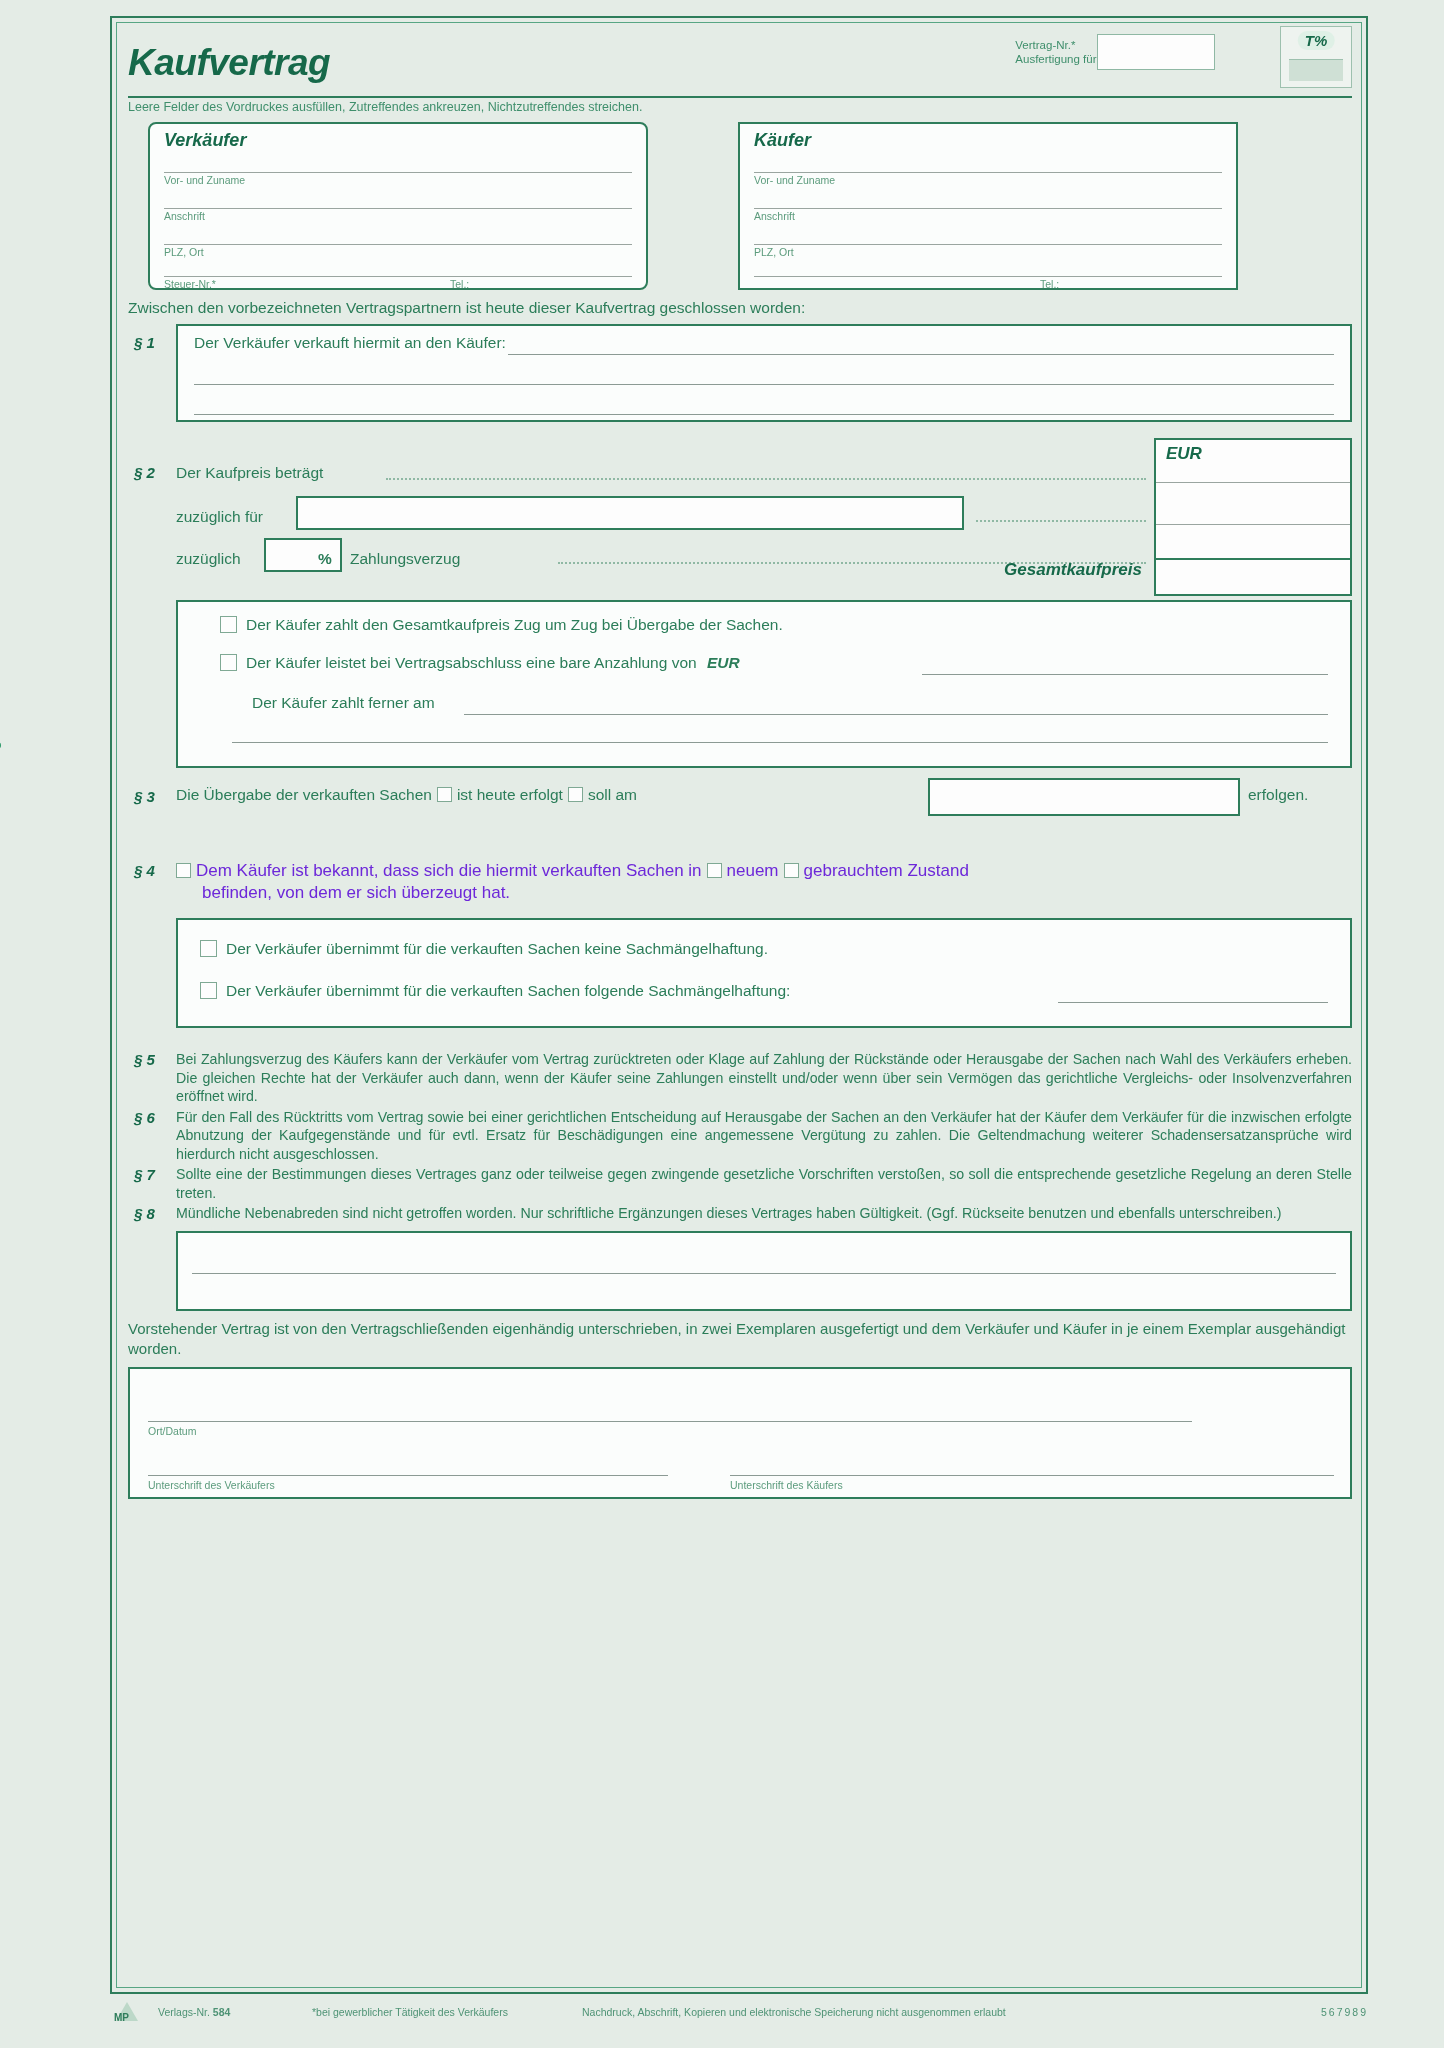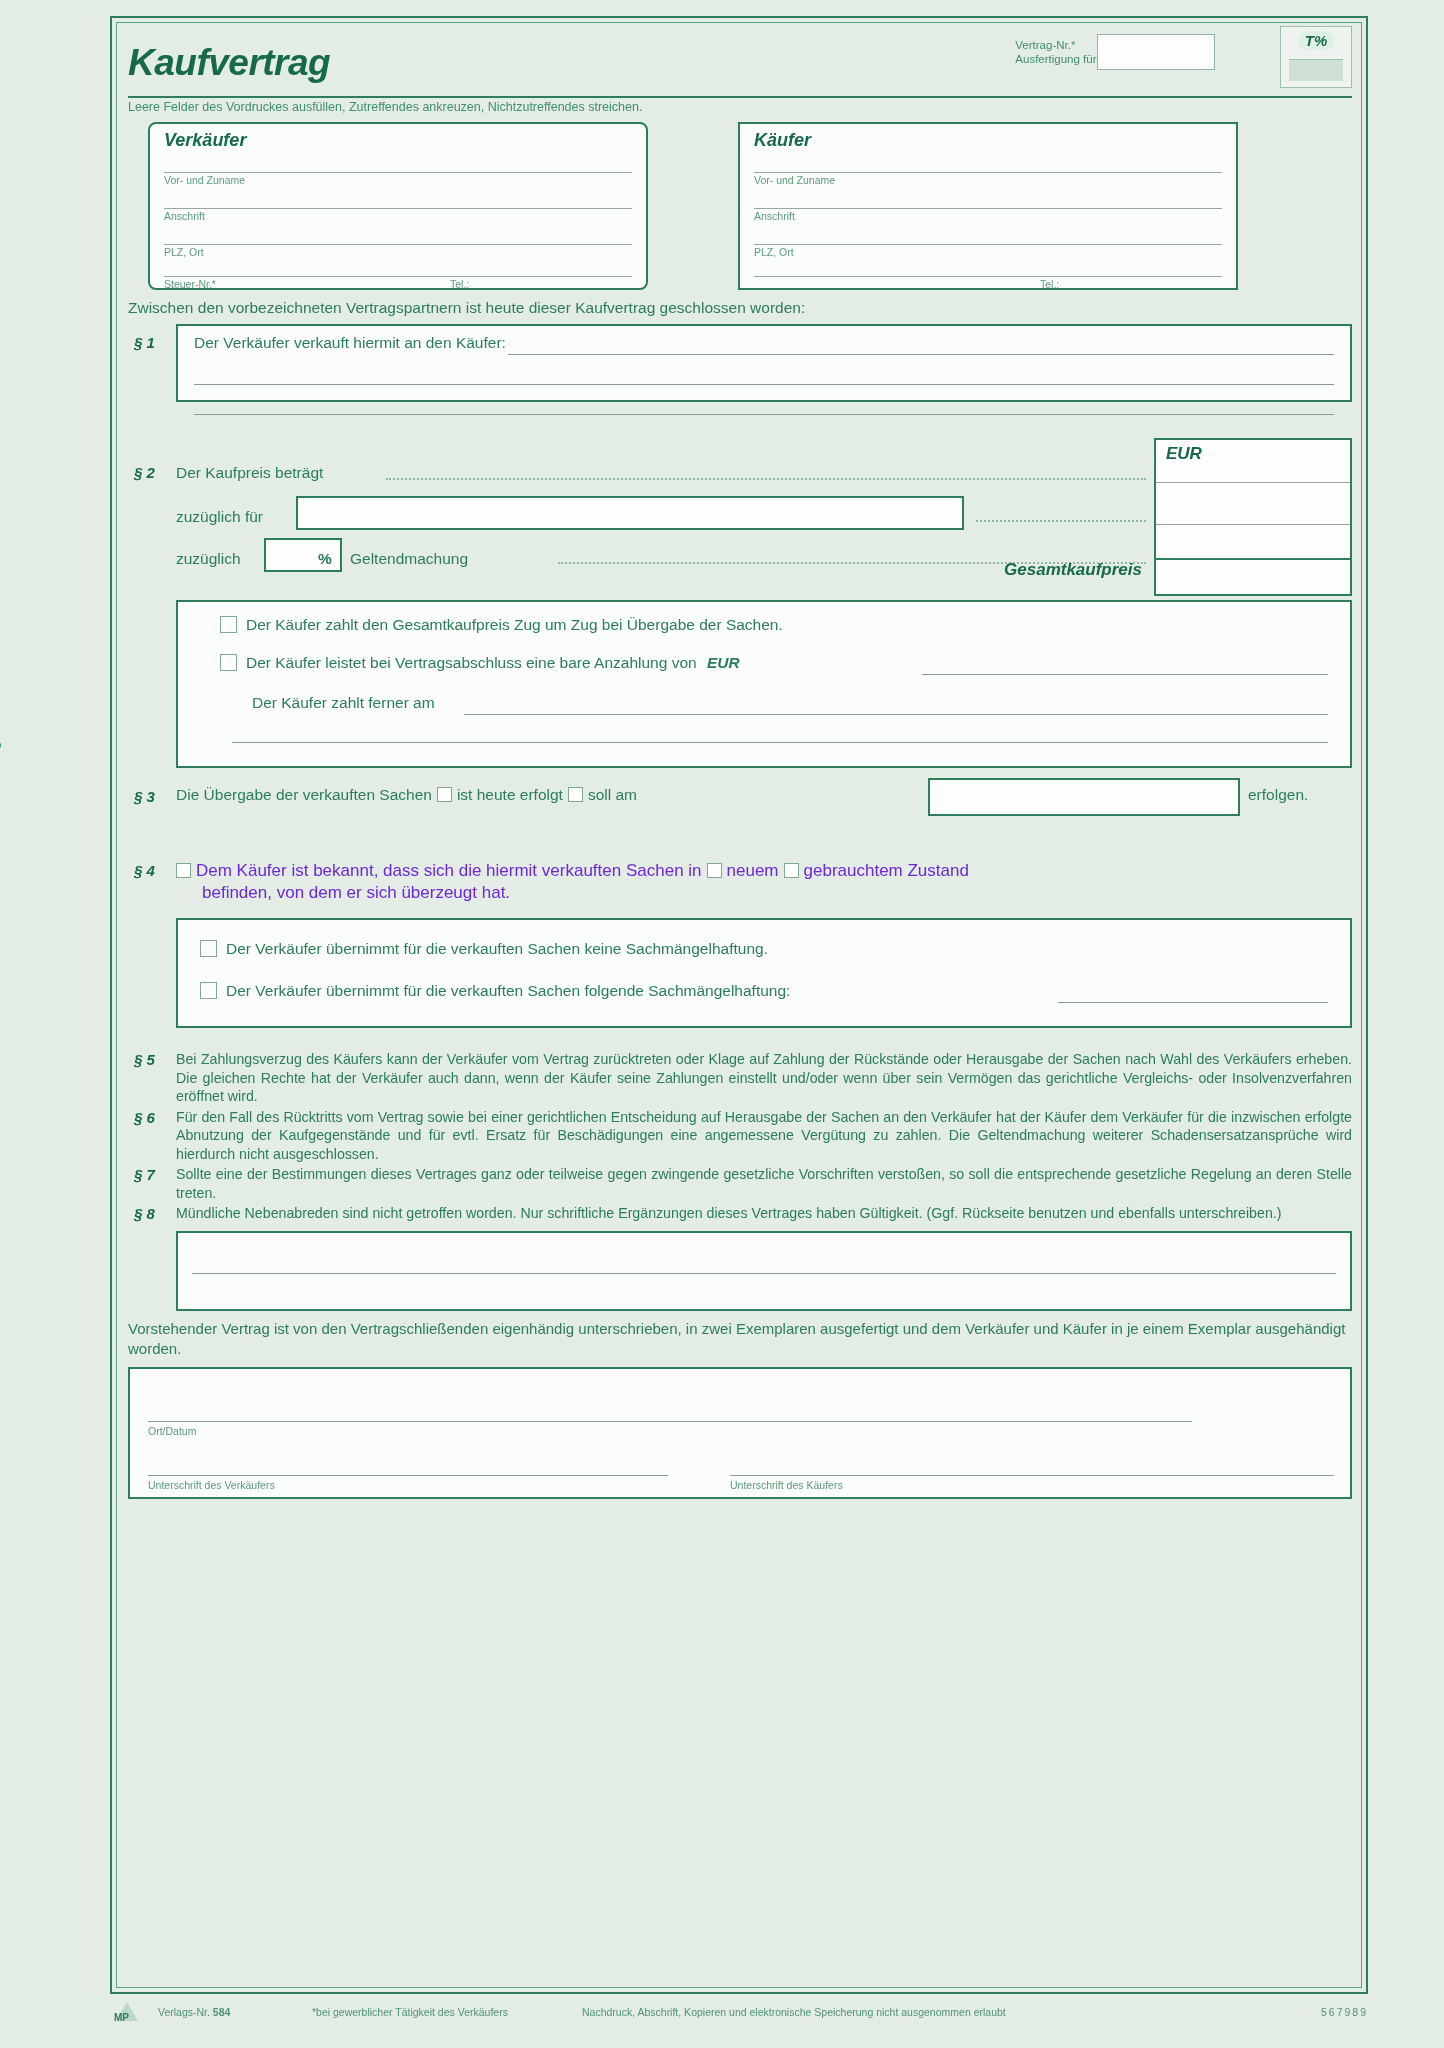--- a/index.html
+++ b/index.html
@@ -118,21 +118,21 @@
 
   
   .prow { position: relative; }
   .pnum {
     position: absolute; left: 6px;
     font-size: 15px; font-weight: bold; font-style: italic; color: #16694a;
   }
 
   .s1box {
     position: absolute; left: 48px; top: 0;
-    width: 1176px; height: 78px;
+    width: 1176px; height: 98px;
     border: 2px solid #2e7d5b; background: #fbfdfc;
   }
   .s1text {
     position: absolute; left: 16px; top: 8px;
     font-size: 15.5px; color: #2b7d59;
   }
   .s1ul {
     position: absolute; height: 0; border-bottom: 1px solid #8b9a94;
   }
 
@@ -376,21 +376,21 @@
       <div class="s2lbl" style="left:48px; top:26px;">Der Kaufpreis beträgt</div>
       <div class="dots" style="left:258px; right:206px; top:40px;"></div>
 
       <div class="s2lbl" style="left:48px; top:70px;">zuzüglich für</div>
       <div class="s2input" style="left:168px; top:58px; width:668px; height:34px;"></div>
       <div class="dots" style="left:848px; right:206px; top:82px;"></div>
 
       <div class="s2lbl" style="left:48px; top:112px;">zuzüglich</div>
       <div class="s2input" style="left:136px; top:100px; width:78px; height:34px;"></div>
       <div class="s2lbl" style="left:190px; top:112px; font-weight:bold;">%</div>
-      <div class="s2lbl" style="left:222px; top:112px;">Geltendmachung</div>
+      <div class="s2lbl" style="left:222px; top:112px;">Zahlungsverzug</div>
       <div class="dots" style="left:430px; right:206px; top:124px;"></div>
 
       <div class="gesamt">Gesamtkaufpreis</div>
 
       <div class="eurcol">
         <div class="eur-label">EUR</div>
         <div class="eur-div d1"></div>
         <div class="eur-div d2"></div>
         <div class="eur-div d3"></div>
         <div style="position:absolute;left:8px;top:46px;right:8px;height:32px;font-size:15px;"></div>

